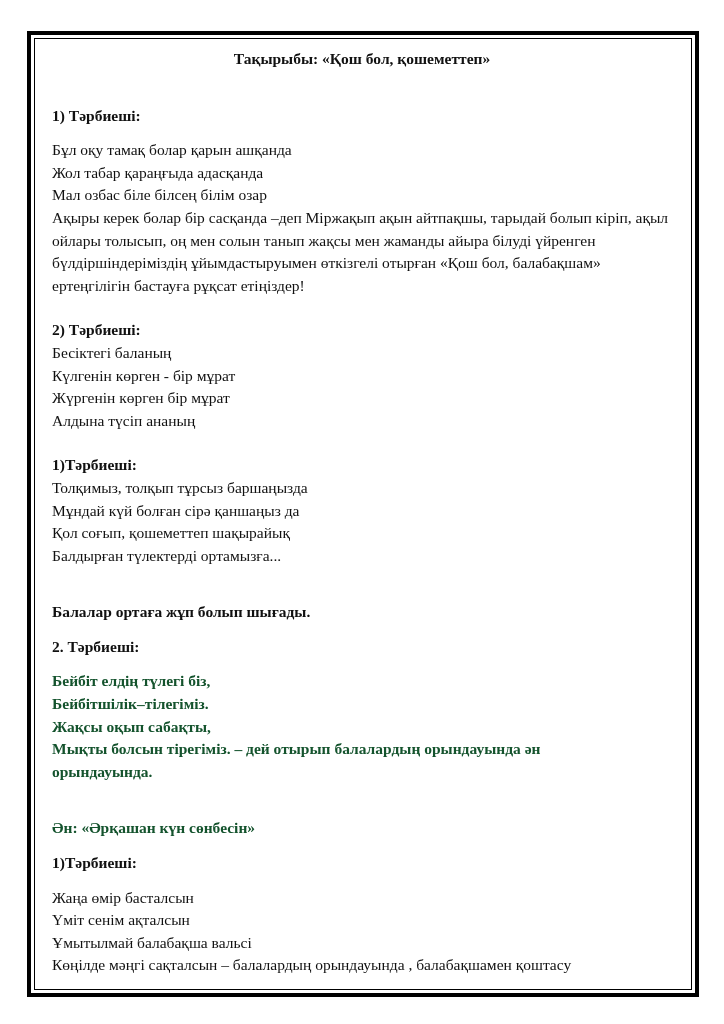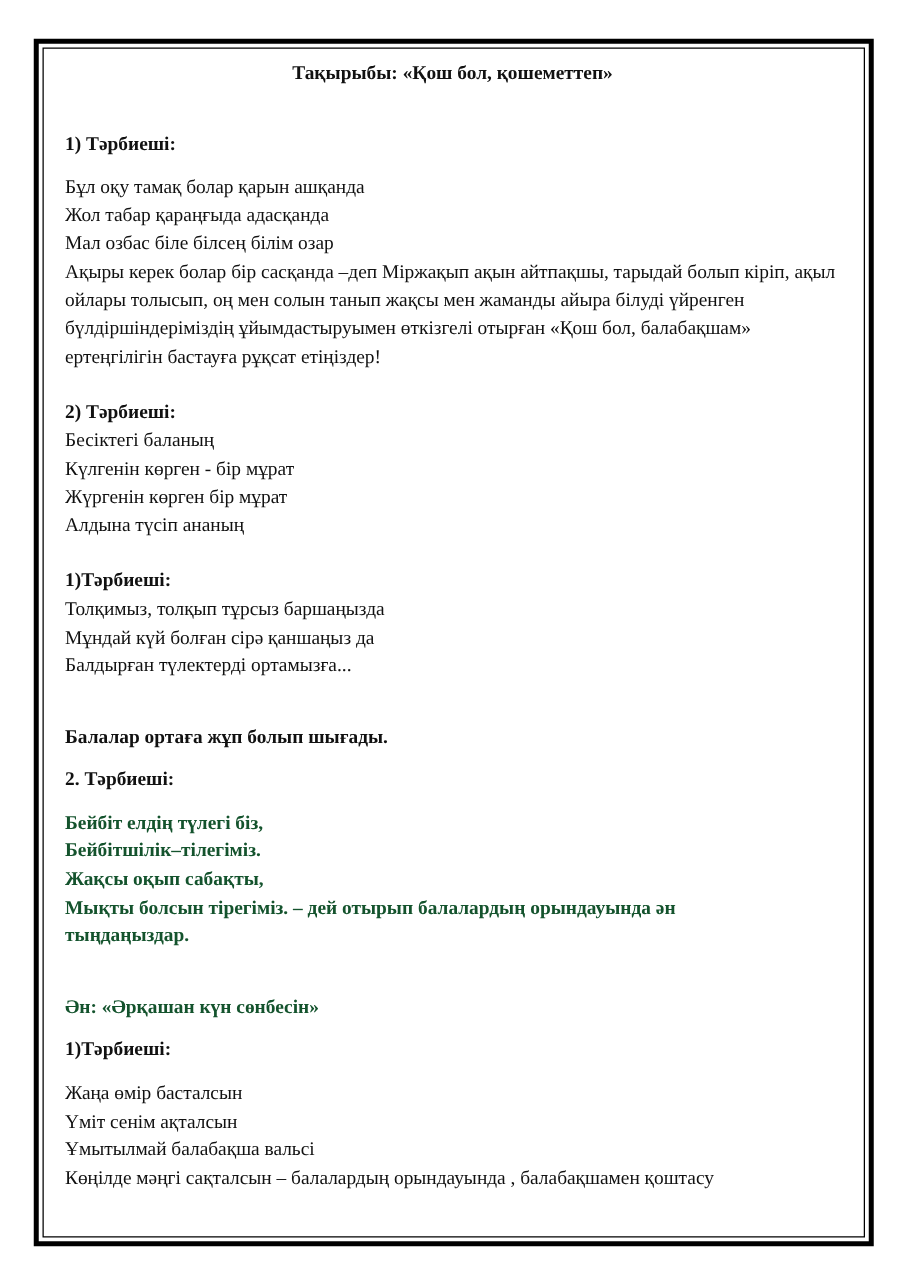--- a/index.html
+++ b/index.html
@@ -98,35 +98,36 @@
     <p class="line">Жүргенін көрген бір мұрат</p>
     <p class="line">Алдына түсіп ананың</p>
   </div>
 
   <div class="gap-md"></div>
 
   <div>
     <p class="heading">1)Тәрбиеші:</p>
     <p class="line">Толқимыз, толқып тұрсыз баршаңызда</p>
     <p class="line">Мұндай күй болған сірә қаншаңыз да</p>
+    <p class="line">Қол соғып, қошеметтеп шақырайық</p>
     <p class="line">Балдырған түлектерді ортамызға...</p>
   </div>
 
   <div class="gap-lg"></div>
 
   <div>
     <p class="heading">Балалар ортаға жұп болып шығады.</p>
     <div class="gap-sm"></div>
     <p class="heading">2. Тәрбиеші:</p>
     <div class="gap-sm"></div>
     <p class="line gray">Бейбіт елдің түлегі біз,</p>
     <p class="line gray">Бейбітшілік–тілегіміз.</p>
     <p class="line gray">Жақсы оқып сабақты,</p>
     <p class="line gray">Мықты болсын тірегіміз. – дей отырып балалардың орындауында ән</p>
-    <p class="line gray">тыңдаңыздар.</p>
+    <p class="line gray">орындауында.</p>
   </div>
 
   <div class="gap-lg"></div>
 
   <div>
     <p class="line gray">Ән: «Әрқашан күн сөнбесін»</p>
     <div class="gap-sm"></div>
     <p class="heading">1)Тәрбиеші:</p>
     <div class="gap-sm"></div>
     <p class="line">Жаңа өмір басталсын</p>

